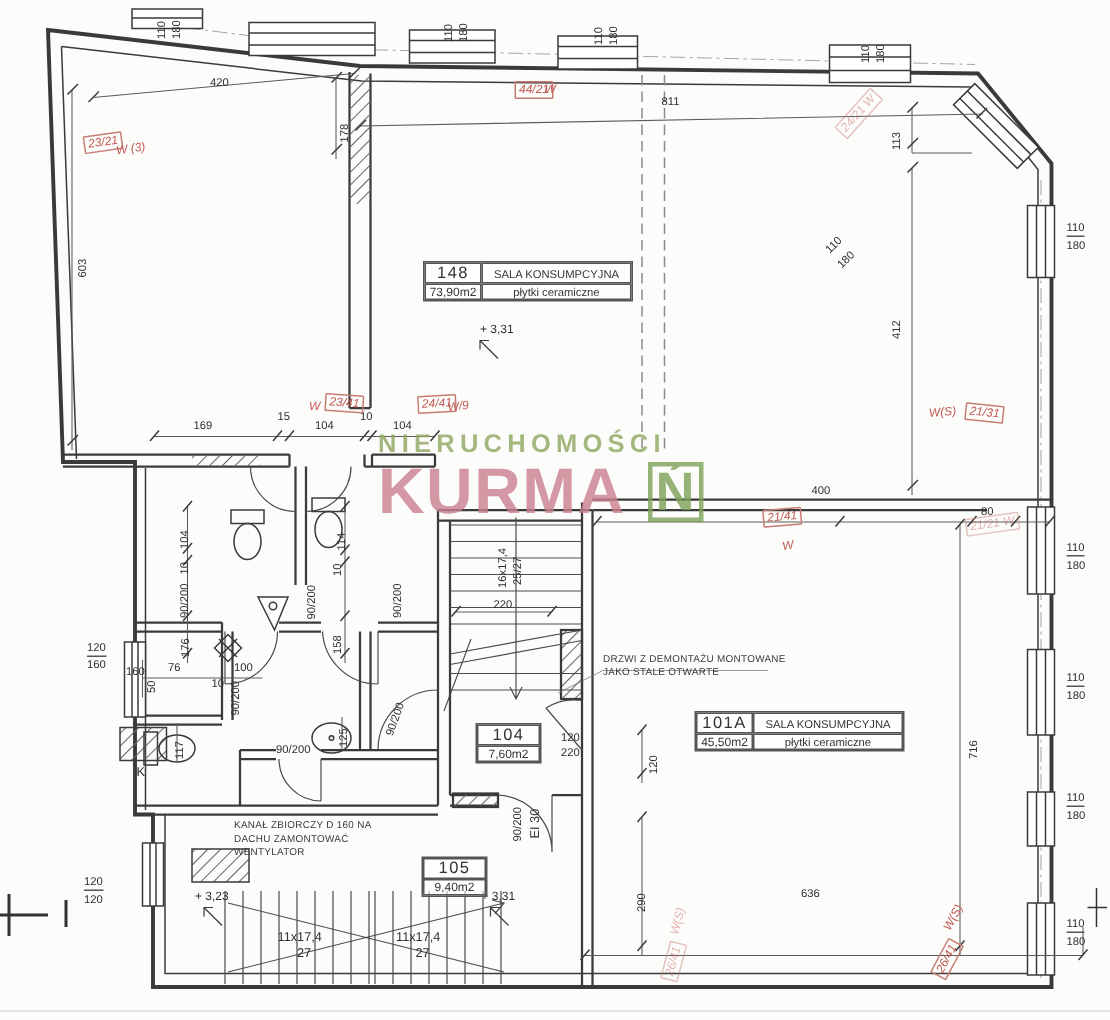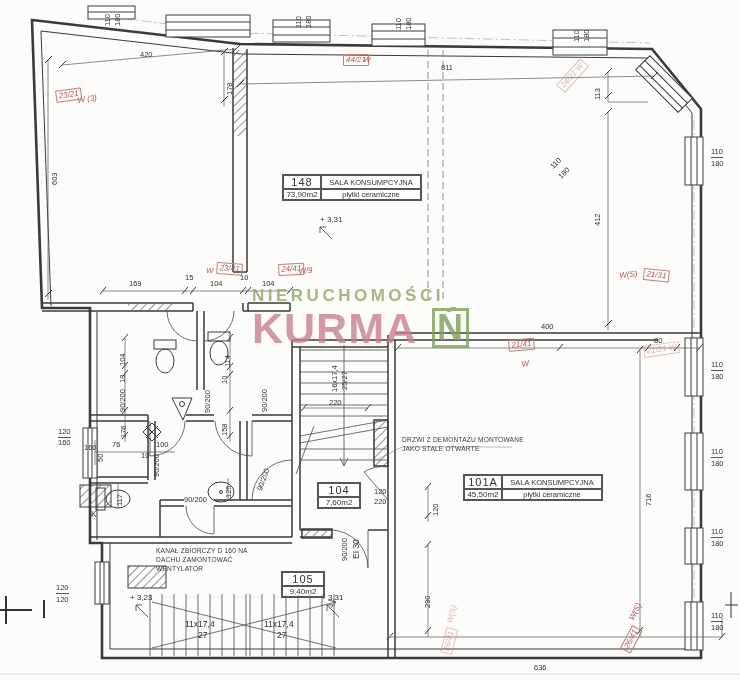--- a/index.html
+++ b/index.html
@@ -208,21 +208,21 @@
       <span class="dim" style="left: 240px; top: 274px;">10</span>
       <span class="dim" style="left: 262px; top: 280px;">104</span>
       <span class="dim" style="left: 541px; top: 323px;">400</span>
       <span class="dim" style="left: 654px; top: 337px;">80</span>
       <span class="dim" style="left: 329px; top: 399px;">220</span>
       <span class="dim" style="left: 374px; top: 488px;">120</span>
       <span class="dim" style="left: 374px; top: 498px;">220</span>
       <span class="dim rot" style="left: 432px; top: 516px; transform: rotate(-90deg);">120</span>
       <span class="dim rot" style="left: 424px; top: 608px; transform: rotate(-90deg);">290</span>
       <span class="dim rot" style="left: 645px; top: 506px; transform: rotate(-90deg);">716</span>
-      <span class="dim" style="left: 514px; top: 664px; padding-left: 20px;">636</span>
+      <span class="dim" style="left: 514px; top: 592px; padding-left: 20px;">636</span>
       <span class="dim rot" style="left: 119px; top: 366px; transform: rotate(-90deg);">104</span>
       <span class="dim rot" style="left: 119px; top: 383px; transform: rotate(-90deg);">10</span>
       <span class="dim rot" style="left: 119px; top: 412px; transform: rotate(-90deg);">90/200</span>
       <span class="dim rot" style="left: 120px; top: 438px; transform: rotate(-90deg);">176</span>
       <span class="dim rot" style="left: 224px; top: 367px; transform: rotate(-90deg);">114</span>
       <span class="dim rot" style="left: 221px; top: 384px; transform: rotate(-90deg);">10</span>
       <span class="dim rot" style="left: 204px; top: 413px; transform: rotate(-90deg);">90/200</span>
       <span class="dim rot" style="left: 261px; top: 412px; transform: rotate(-90deg);">90/200</span>
       <span class="dim rot" style="left: 221px; top: 436px; transform: rotate(-90deg);">158</span>
       <span class="dim rot" style="left: 97px; top: 462px; transform: rotate(-90deg);">50</span>

